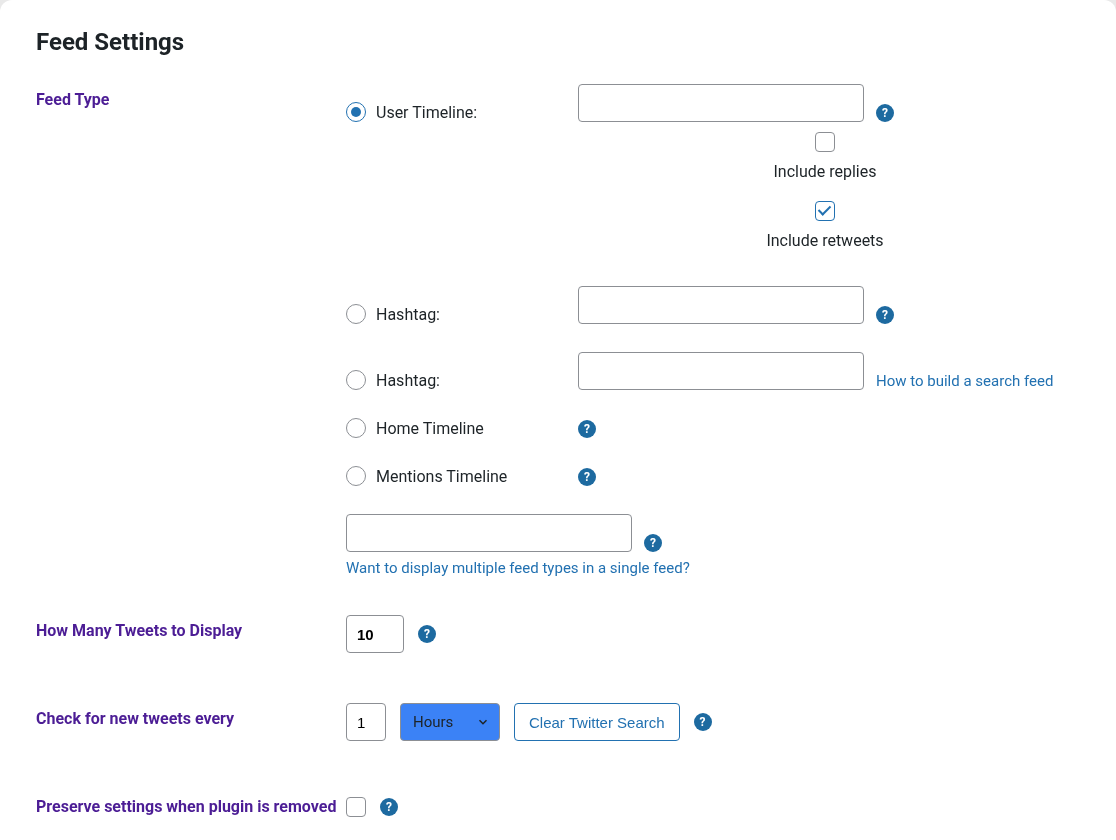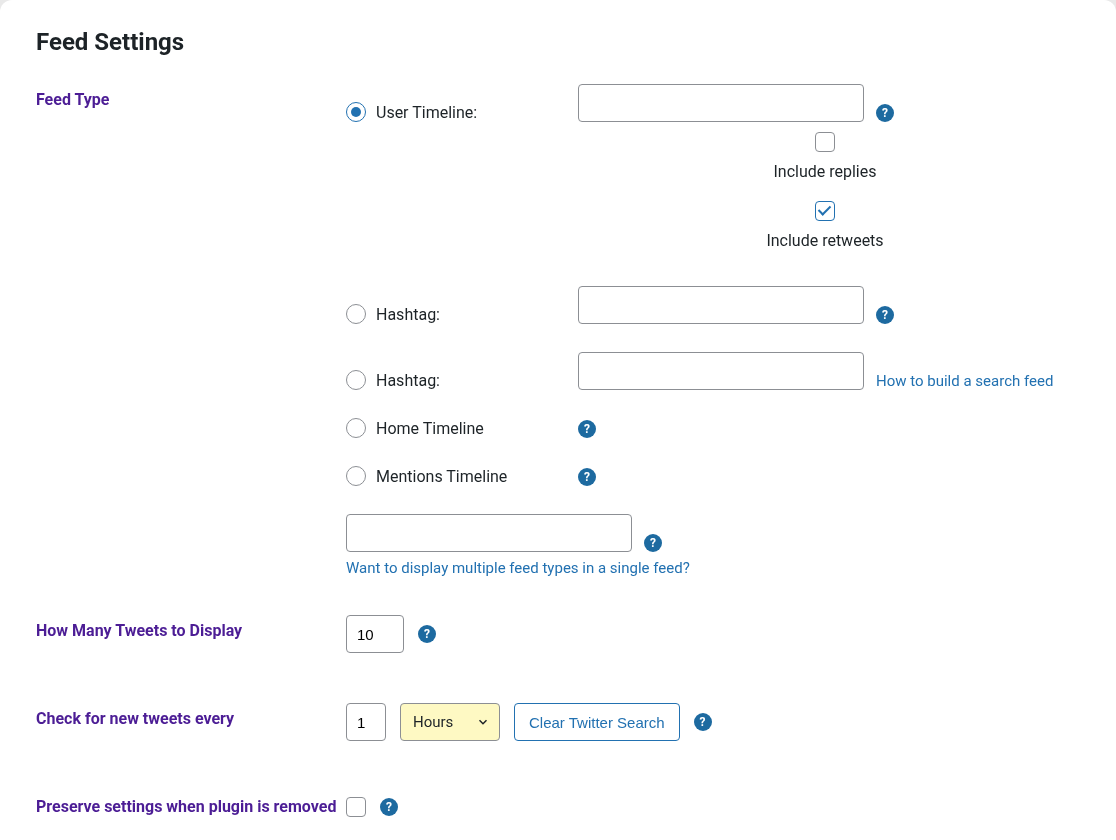--- a/index.html
+++ b/index.html
@@ -105,21 +105,21 @@
       color: #1d2327;
     }
     .text-input {
       height: 38px;
       width: 286px;
       border: 1px solid #8c8f94;
       border-radius: 4px;
       padding: 0 10px;
       font-size: 15px;
     }
-    .text-input.small { width: 58px; }
+    .text-input.small { width: 58px; font-weight: bold; }
     .text-input.num { width: 40px; }
     .help-icon {
       display: inline-flex;
       align-items: center;
       justify-content: center;
       width: 18px; height: 18px;
       border-radius: 50%;
       background: #1d6aa0;
       color: #fff;
       font-size: 12px;
@@ -161,21 +161,21 @@
     }
     .multi-feed-link {
       margin-bottom: 0;
     }
     .select {
       height: 38px;
       border: 1px solid #8c8f94;
       border-radius: 4px;
       padding: 0 34px 0 12px;
       font-size: 15px;
-      background: #fef9c3;
+      background: #3b82f6;
       position: relative;
       display: inline-flex;
       align-items: center;
       min-width: 100px;
       cursor: pointer;
     }
     .select-wrap { position: relative; display: inline-block; }
     .select-wrap .chev {
       position: absolute;
       right: 10px;

